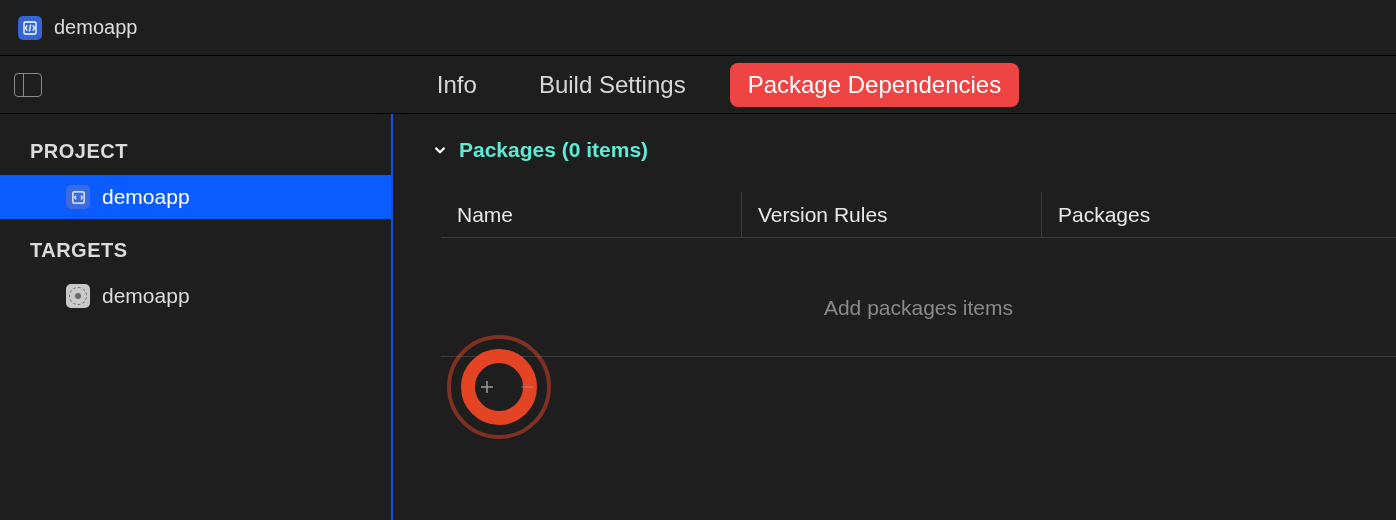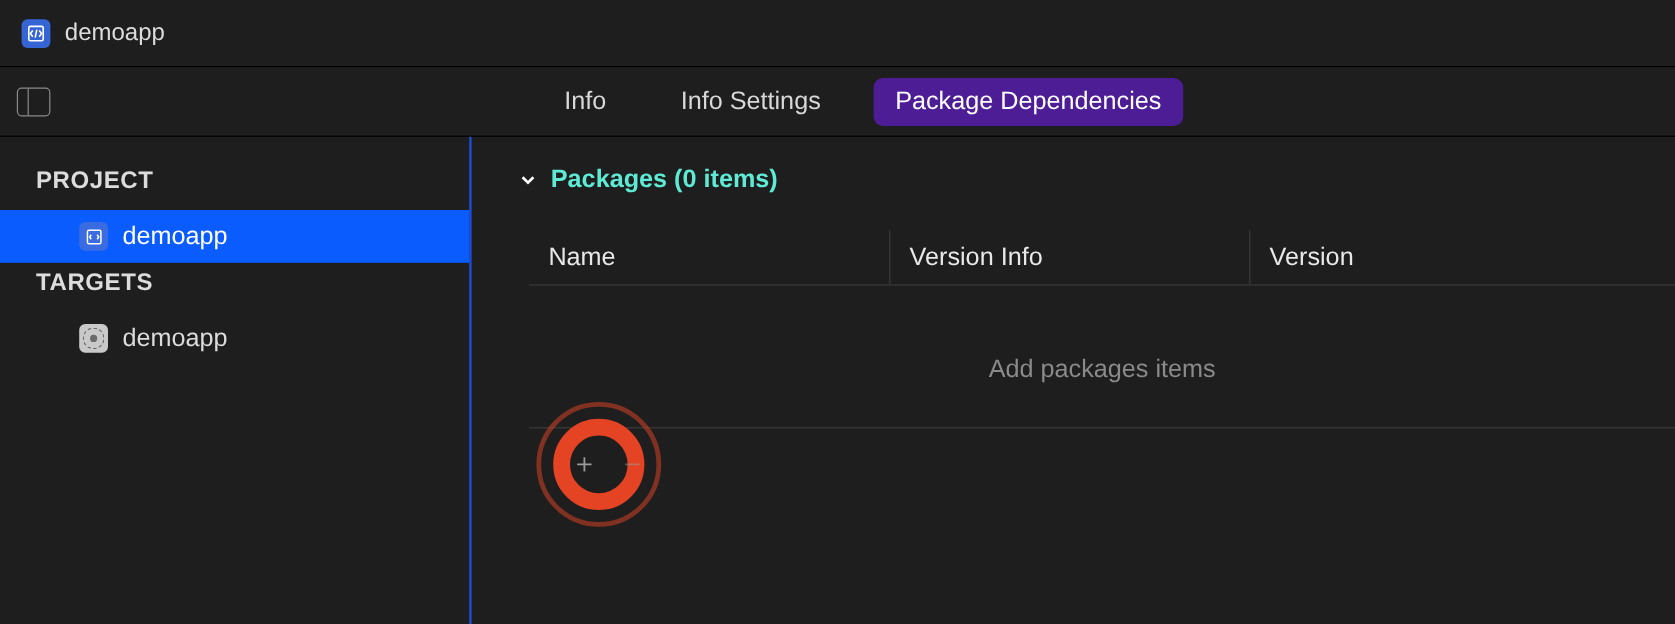--- a/index.html
+++ b/index.html
@@ -57,29 +57,29 @@
       width: 9px;
       border-right: 1.5px solid #8a8a8a;
     }
     .tabs {
       flex: 1;
       display: flex;
       justify-content: center;
       gap: 26px;
     }
     .tab {
-      font-size: 21px;
+      font-size: 24px;
       color: #d8d8d8;
       padding: 8px 18px;
       border-radius: 8px;
       cursor: pointer;
       font-weight: 500;
     }
     .tab.active {
-      background: #4c1d95;
+      background: #ef4444;
       color: #ffffff;
       text-align: right;
     }
     .main {
       display: flex;
       height: calc(520px - 56px - 58px);
     }
     .sidebar {
       width: 393px;
       border-right: 2px solid #1d4ed8;
@@ -237,57 +237,57 @@
   </div>
   <div class="titlebar-title">demoapp</div>
 </div>
 
 <div class="toolbar">
   <div class="panel-toggle">
     <div class="pane-left"></div>
   </div>
   <div class="tabs">
     <div class="tab">Info</div>
-    <div class="tab">Info Settings</div>
+    <div class="tab">Build Settings</div>
     <div class="tab active">Package Dependencies</div>
   </div>
 </div>
 
 <div class="main">
   <div class="sidebar">
     <div class="sidebar-heading">PROJECT</div>
     <div class="sidebar-item selected">
       <div class="proj-icon-small">
         <svg viewBox="0 0 24 24" fill="none" stroke="#fff" stroke-width="2">
           <rect x="3" y="3" width="18" height="18" rx="2"></rect>
           <path d="M8 9l-2 3 2 3M16 9l2 3-2 3"></path>
         </svg>
       </div>
       <span>demoapp</span>
     </div>
-    <div class="sidebar-heading" style="padding-top:6px">TARGETS</div>
+    <div class="sidebar-heading" style="padding-top:20px">TARGETS</div>
     <div class="sidebar-item">
       <div class="target-icon-small"></div>
       <span>demoapp</span>
     </div>
   </div>
 
   <div class="content">
     <div class="section-row">
       <svg class="chev" viewBox="0 0 24 24" fill="none" stroke="#fff" stroke-width="3">
         <polyline points="6 9 12 15 18 9"></polyline>
       </svg>
       <span>Packages (0 items)</span>
     </div>
 
     <div class="table">
       <div class="thead">
         <div class="th name">Name</div>
-        <div class="th rules">Version Info</div>
-        <div class="th loc">Version</div>
+        <div class="th rules">Version Rules</div>
+        <div class="th loc">Packages</div>
       </div>
       <div class="placeholder">Add packages items</div>
       <div class="footer-row">
         <div class="highlight-ring">
           <div class="outer"></div>
           <div class="inner"></div>
         </div>
         <div class="add-btn">
           <svg viewBox="0 0 24 24" stroke="#9a9a9a" stroke-width="2">
             <line x1="12" y1="4" x2="12" y2="20"></line>

